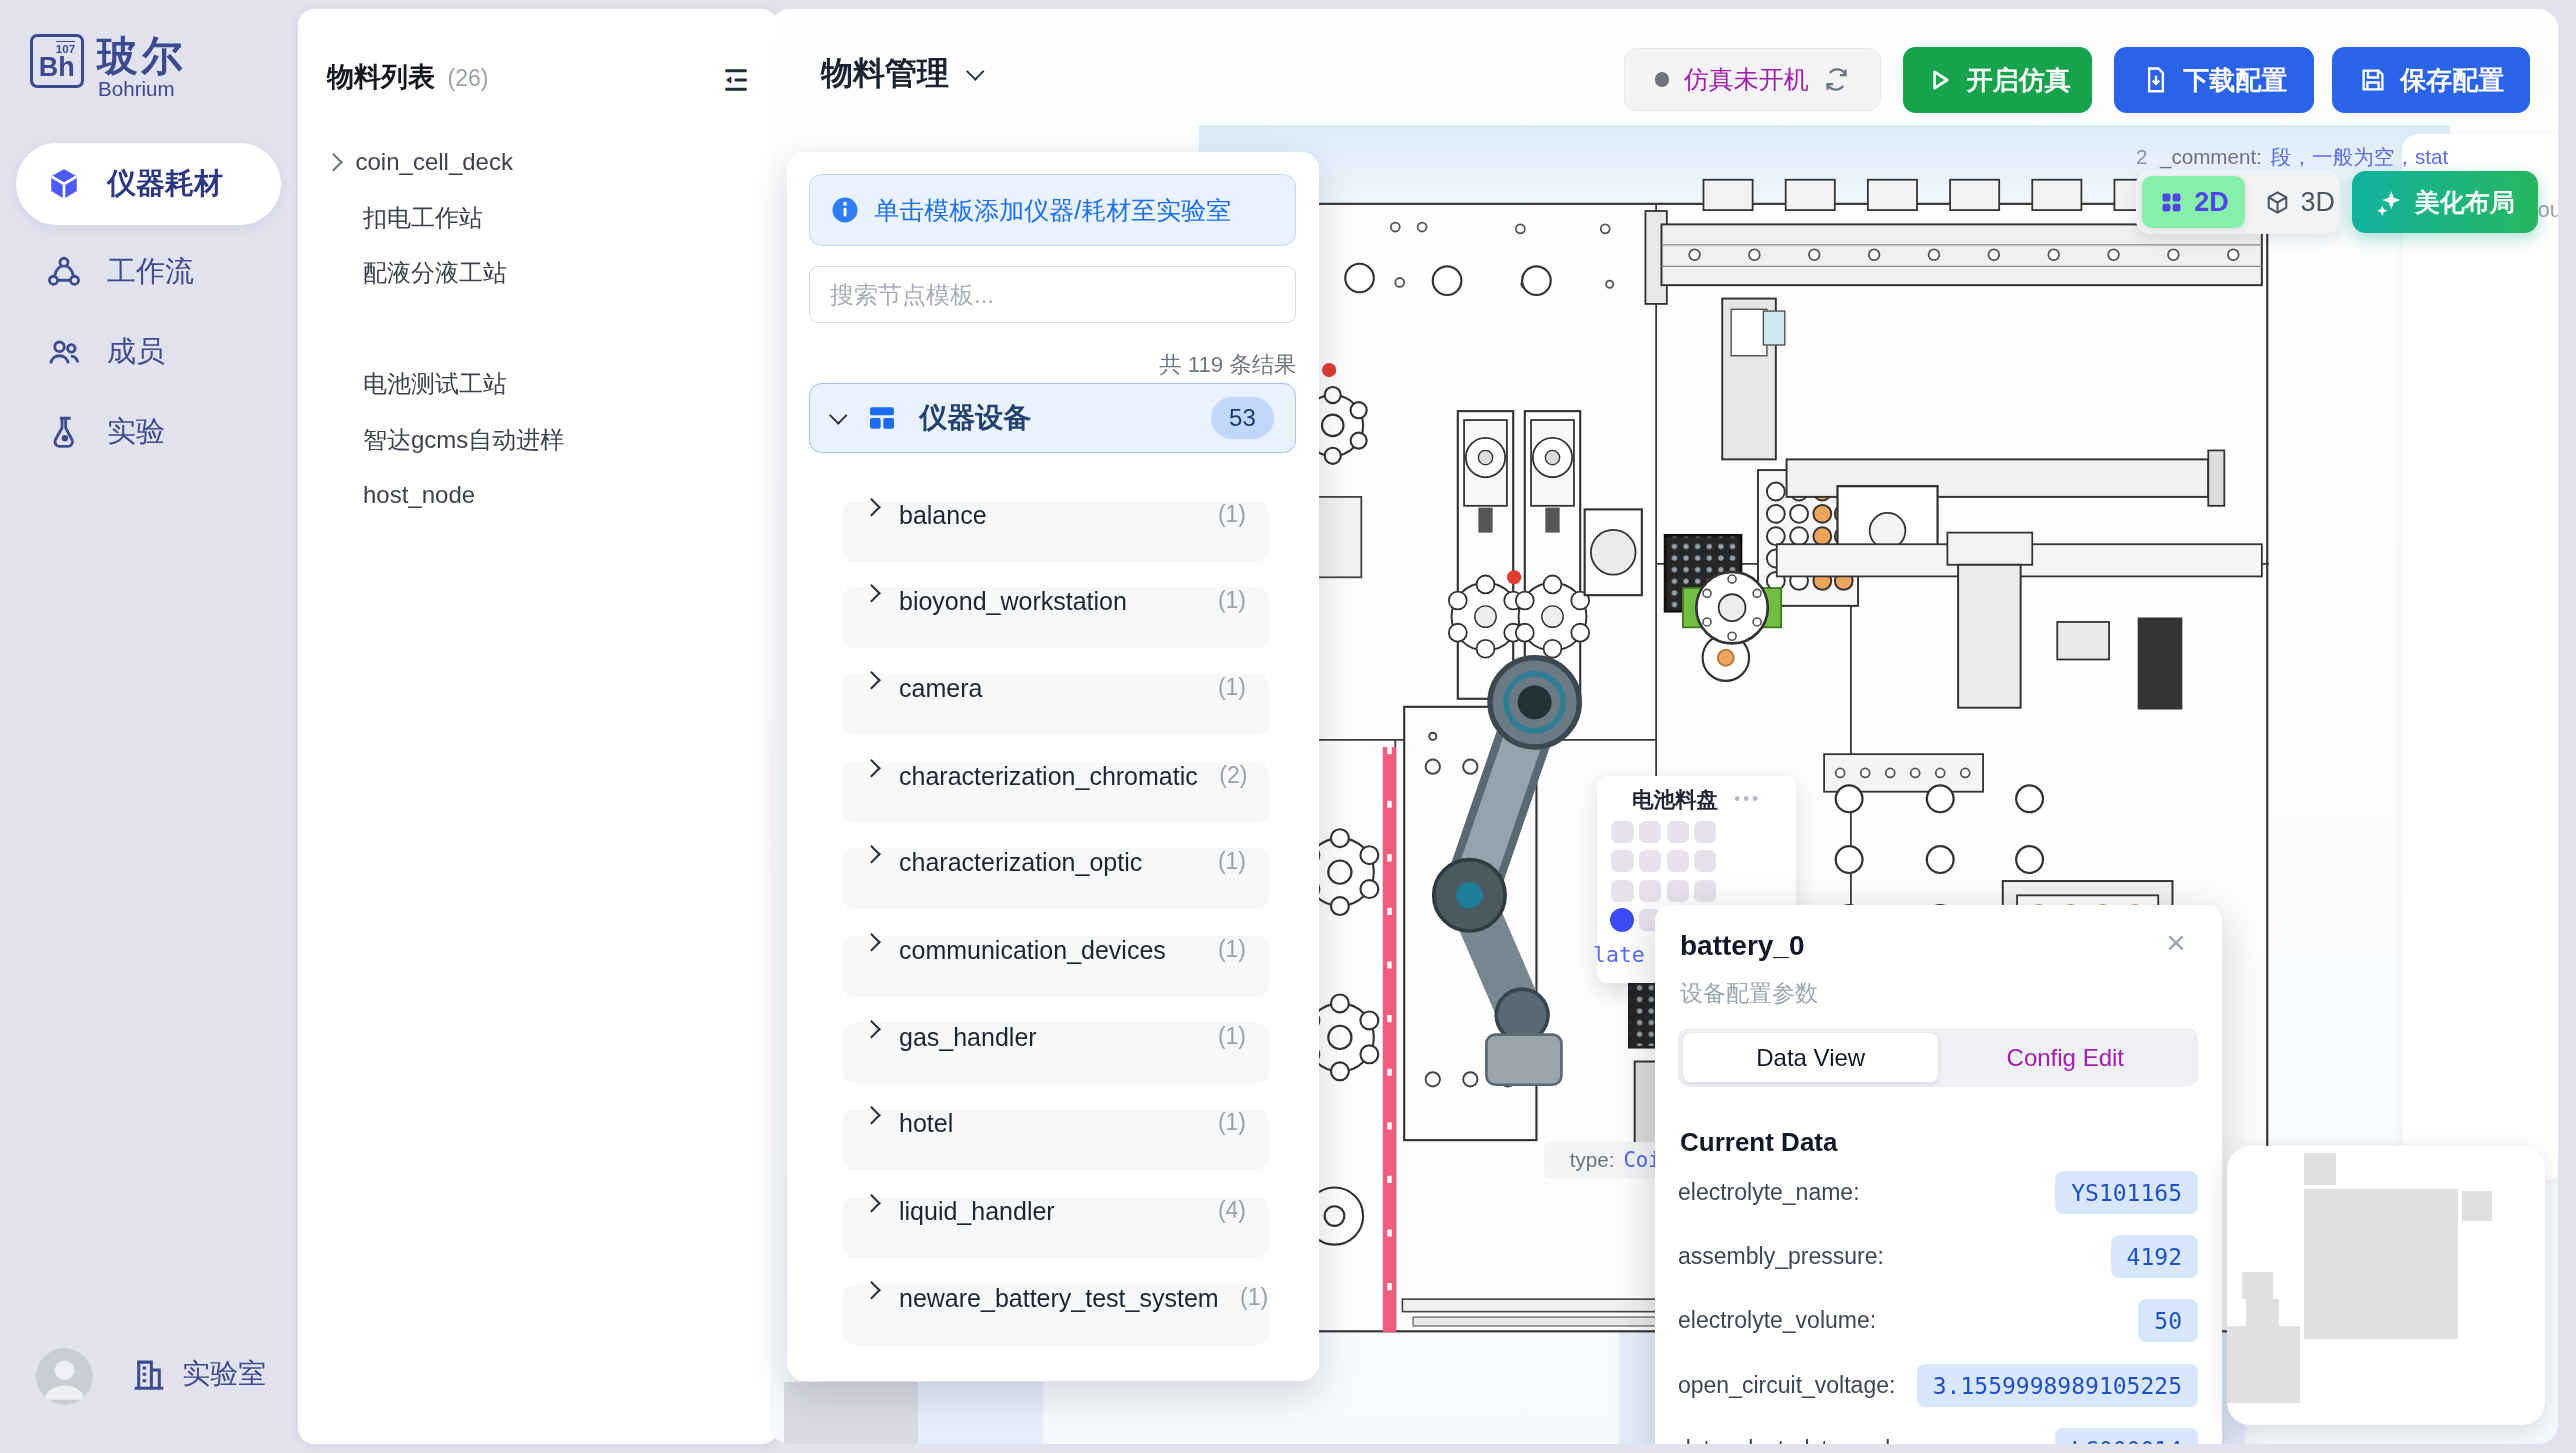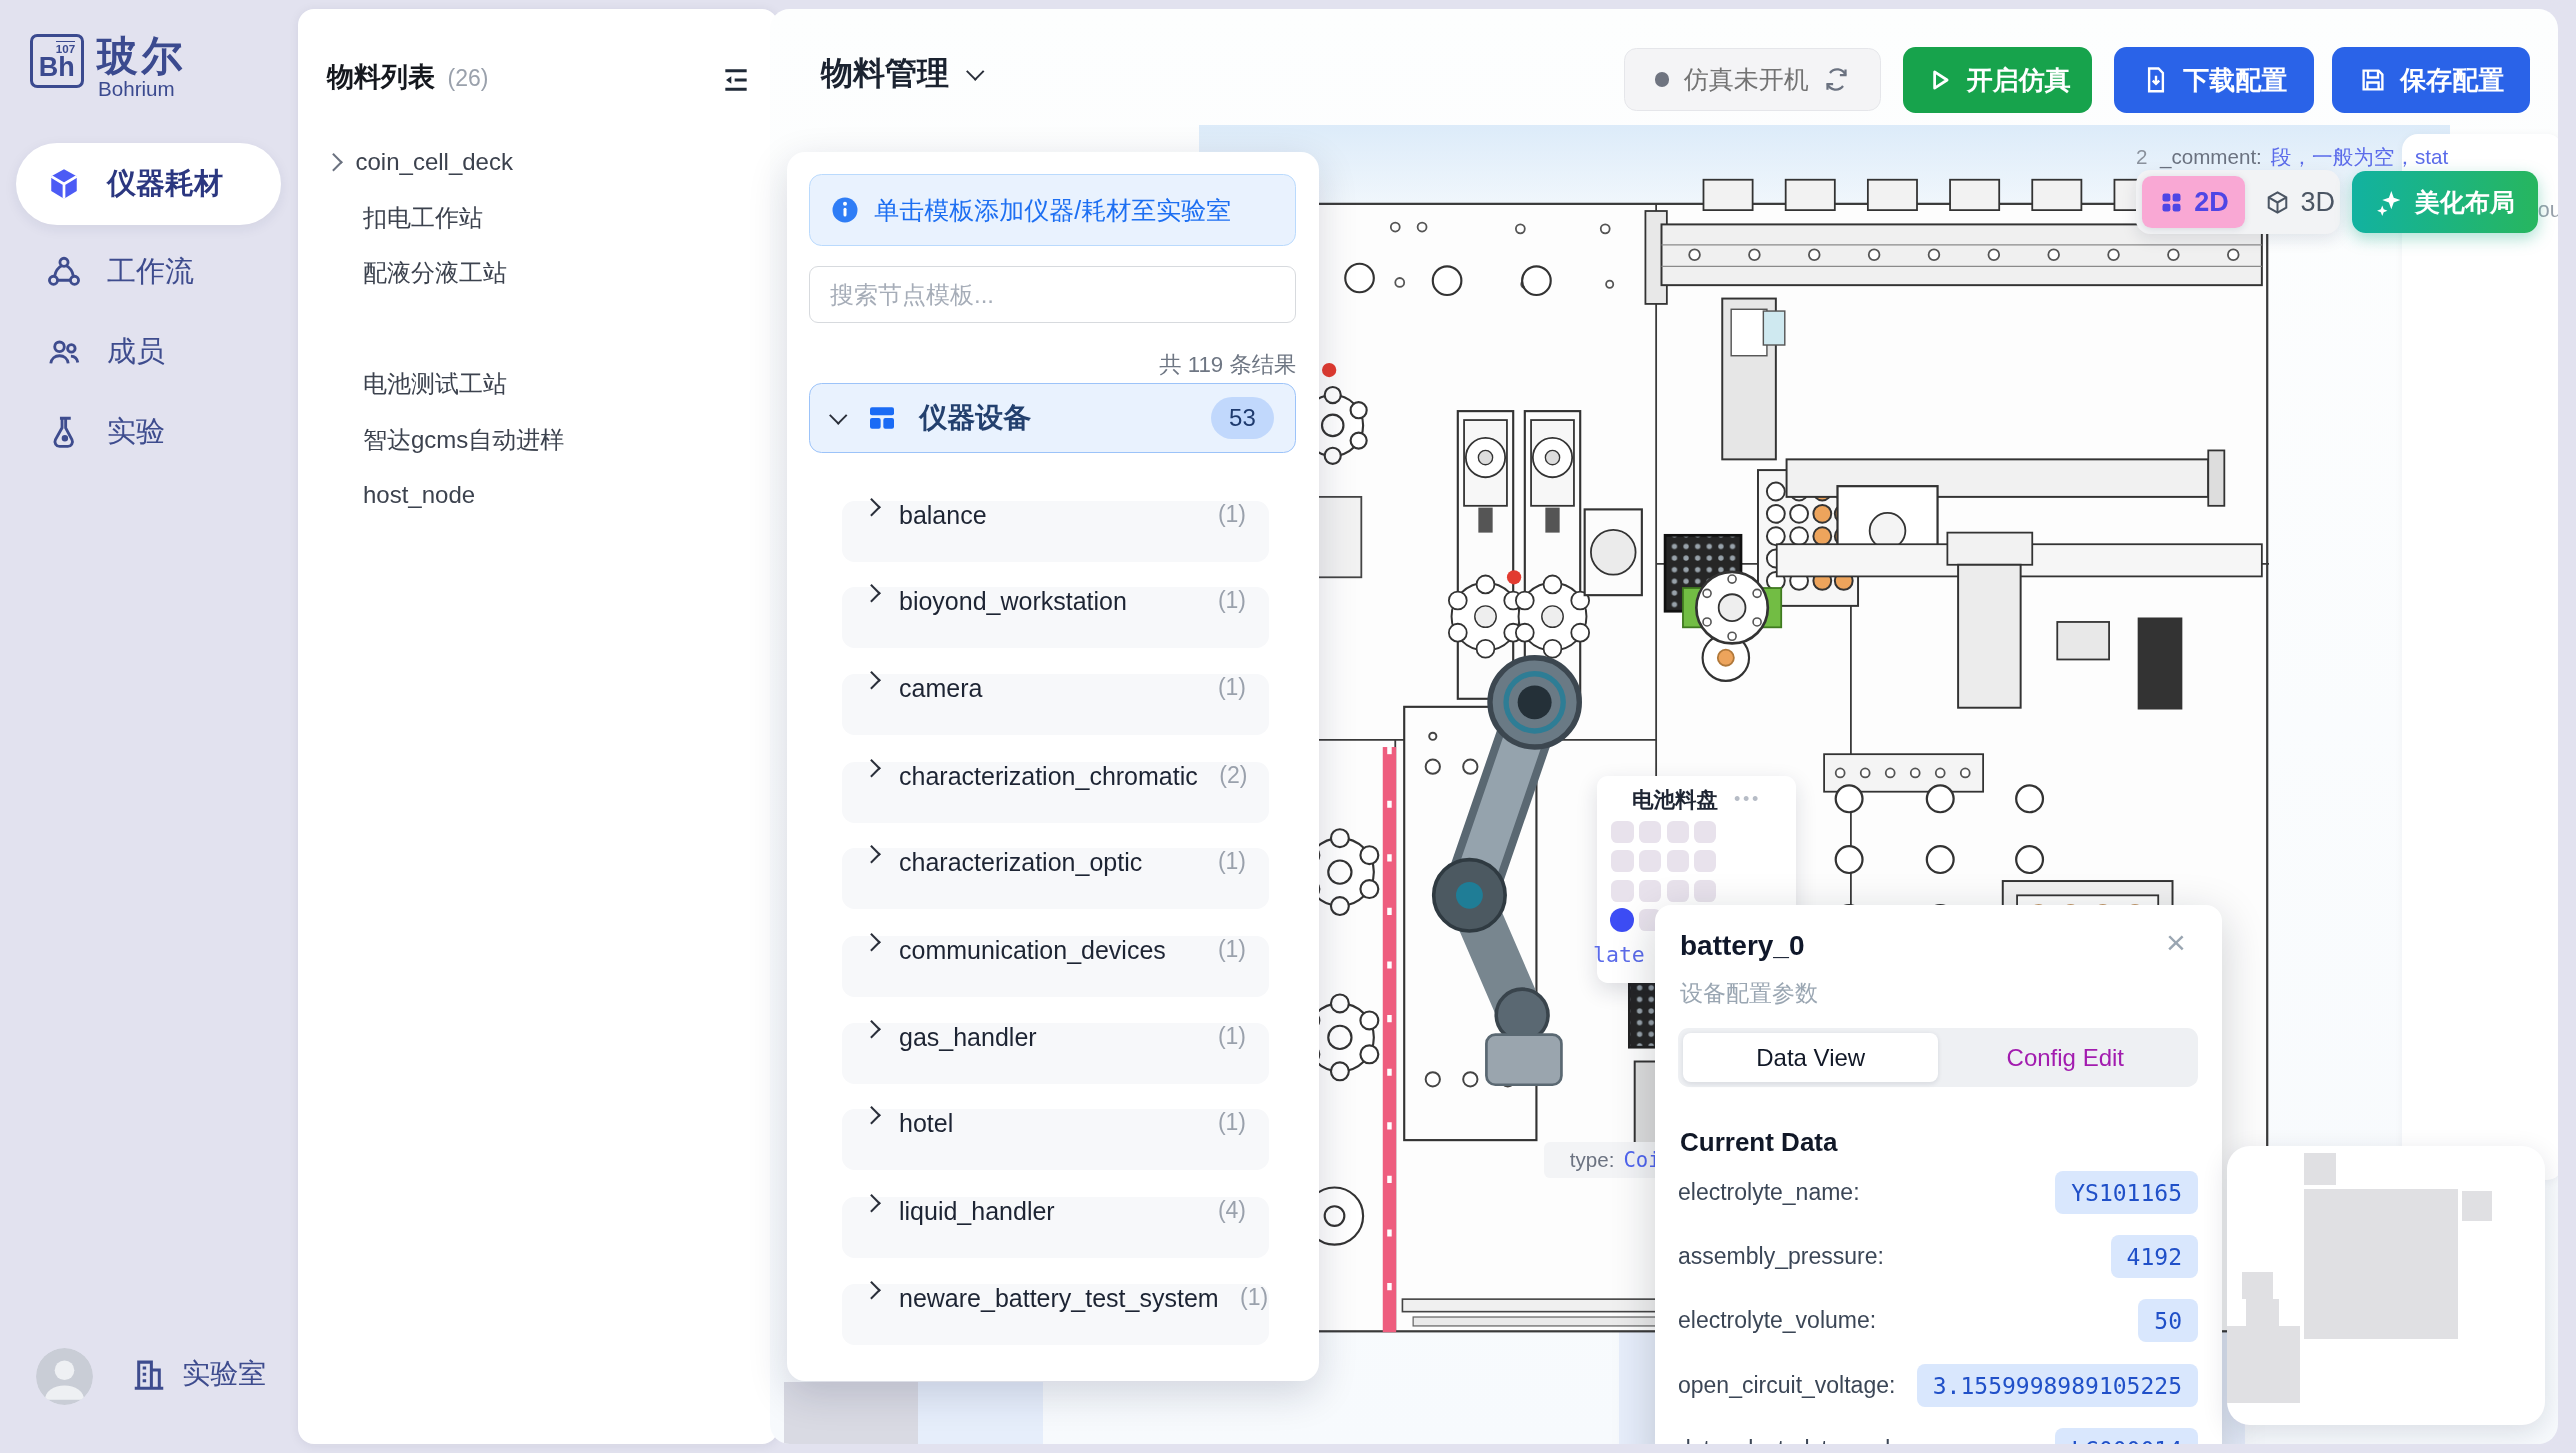--- a/index.html
+++ b/index.html
@@ -33,21 +33,21 @@
   .m-row { left:29px; width:423px; height:46px; display:flex; align-items:center; gap:16px; font-size:24px; color:#3c424e; cursor:pointer; }
   .m-indent { padding-left:36px; }
   .chev { width:12.5px; height:12.5px; border-right:2.7px solid #6b7280; border-bottom:2.7px solid #6b7280; transform:rotate(-45deg); flex:none; }
   .chev-dark { border-color:#2a2f3a; }
   .chev-down { transform:rotate(45deg); margin-top:-5.4px; }
 
   
   #main-card { left:770px; top:9px; width:1788px; height:1435px; background:linear-gradient(180deg,#fdfefe,#f7fafd); border-radius:19.7px; overflow:hidden; }
   #page-title-row { left:51px; top:43px; display:flex; align-items:center; gap:19.7px; color:#1b2330; }
   #page-title-row .t { font-size:32px; font-weight:bold; }
-  .status-pill { left:854px; top:39px; width:257px; height:63px; background:#f4f4f6; border:1.8px solid #e5e6ea; border-radius:12.5px; display:flex; align-items:center; justify-content:center; gap:14.3px; color:#737373; font-size:25px; }
+  .status-pill { left:854px; top:39px; width:257px; height:63px; background:#f4f4f6; border:1.8px solid #e5e6ea; border-radius:12.5px; display:flex; align-items:center; justify-content:center; gap:14.3px; color:#a21caf; font-size:25px; }
   .dot { width:14.3px; height:14.3px; border-radius:50%; background:#6f7480; }
   .btn { height:66px; border-radius:12.5px; display:flex; align-items:center; justify-content:center; gap:12.5px; color:#fff; font-size:26px; font-weight:bold; cursor:pointer; }
   .btn svg { width:30px; height:30px; }
   #btn-start { left:1133px; top:38px; width:189px; background:#17a34c; }
   #btn-download { left:1344px; top:38px; width:200px; background:#2a63e8; }
   #btn-save { left:1562px; top:38px; width:198px; background:#2a63e8; }
 
   .blue-band { left:429px; top:116px; width:1251px; height:125px; background:linear-gradient(180deg,#dcebf9,rgba(255,255,255,0)); }
   .blue-backdrop { left:849px; top:840px; width:626px; height:595px; background:#e7eefb; }
   .gray-strip { left:14.3px; top:1373px; width:134px; height:63px; background:#d9dae3; }
@@ -58,21 +58,21 @@
   #cad { left:527px; top:148px; width:972px; height:1189px; }
 
   .comment-row { left:1366px; top:134px; font-size:20.6px; white-space:nowrap; }
   .comment-row .p { color:#8a919c; margin-right:12.5px; }
   .comment-row .l { color:#6b7280; margin-right:9px; }
   .comment-row .v { color:#5b6bea; }
 
   #view-toggle { left:1366px; top:161px; width:204px; height:64px; background:#f2f3f5; border-radius:14.3px; box-shadow:0 5.4px 16px rgba(20,25,60,.10); display:flex; align-items:center; padding:6.3px; gap:3.6px; }
   .seg { height:52px; display:flex; align-items:center; justify-content:center; gap:9px; font-size:27px; border-radius:9.8px; cursor:pointer; padding:0 16px; }
   .seg svg { width:27px; height:27px; }
-  .seg-active { background:#f9a8d4; color:#4f46e5; font-weight:bold; box-shadow:0 1.8px 7.2px rgba(20,25,60,.10); }
+  .seg-active { background:#86efac; color:#4f46e5; font-weight:bold; box-shadow:0 1.8px 7.2px rgba(20,25,60,.10); }
   .seg-idle { color:#4b5563; }
   #btn-beautify { left:1582px; top:162px; width:186px; height:62px; border-radius:13.4px; background:linear-gradient(90deg,#12b2a0,#27b65f); display:flex; align-items:center; justify-content:center; gap:10.7px; color:#fff; font-size:25px; font-weight:bold; cursor:pointer; box-shadow:0 5.4px 16px rgba(18,170,130,.35); }
   #btn-beautify svg { width:29px; height:29px; }
 
   
   #tray { left:827px; top:767px; width:199px; height:207px; background:#fff; border-radius:10.7px; box-shadow:0 7.2px 21.5px rgba(20,25,60,.14); }
   .tray-head { left:0; top:9px; width:100%; display:flex; align-items:center; justify-content:center; gap:16px; }
   .tray-title { font-size:21.5px; font-weight:bold; color:#1e2533; }
   .tray-menu { font-size:18px; color:#b6bcc6; letter-spacing:2.7px; cursor:pointer; }
   .cell { position:absolute; width:22.3px; height:22.3px; border-radius:6.3px; background:#e8e2ec; }

